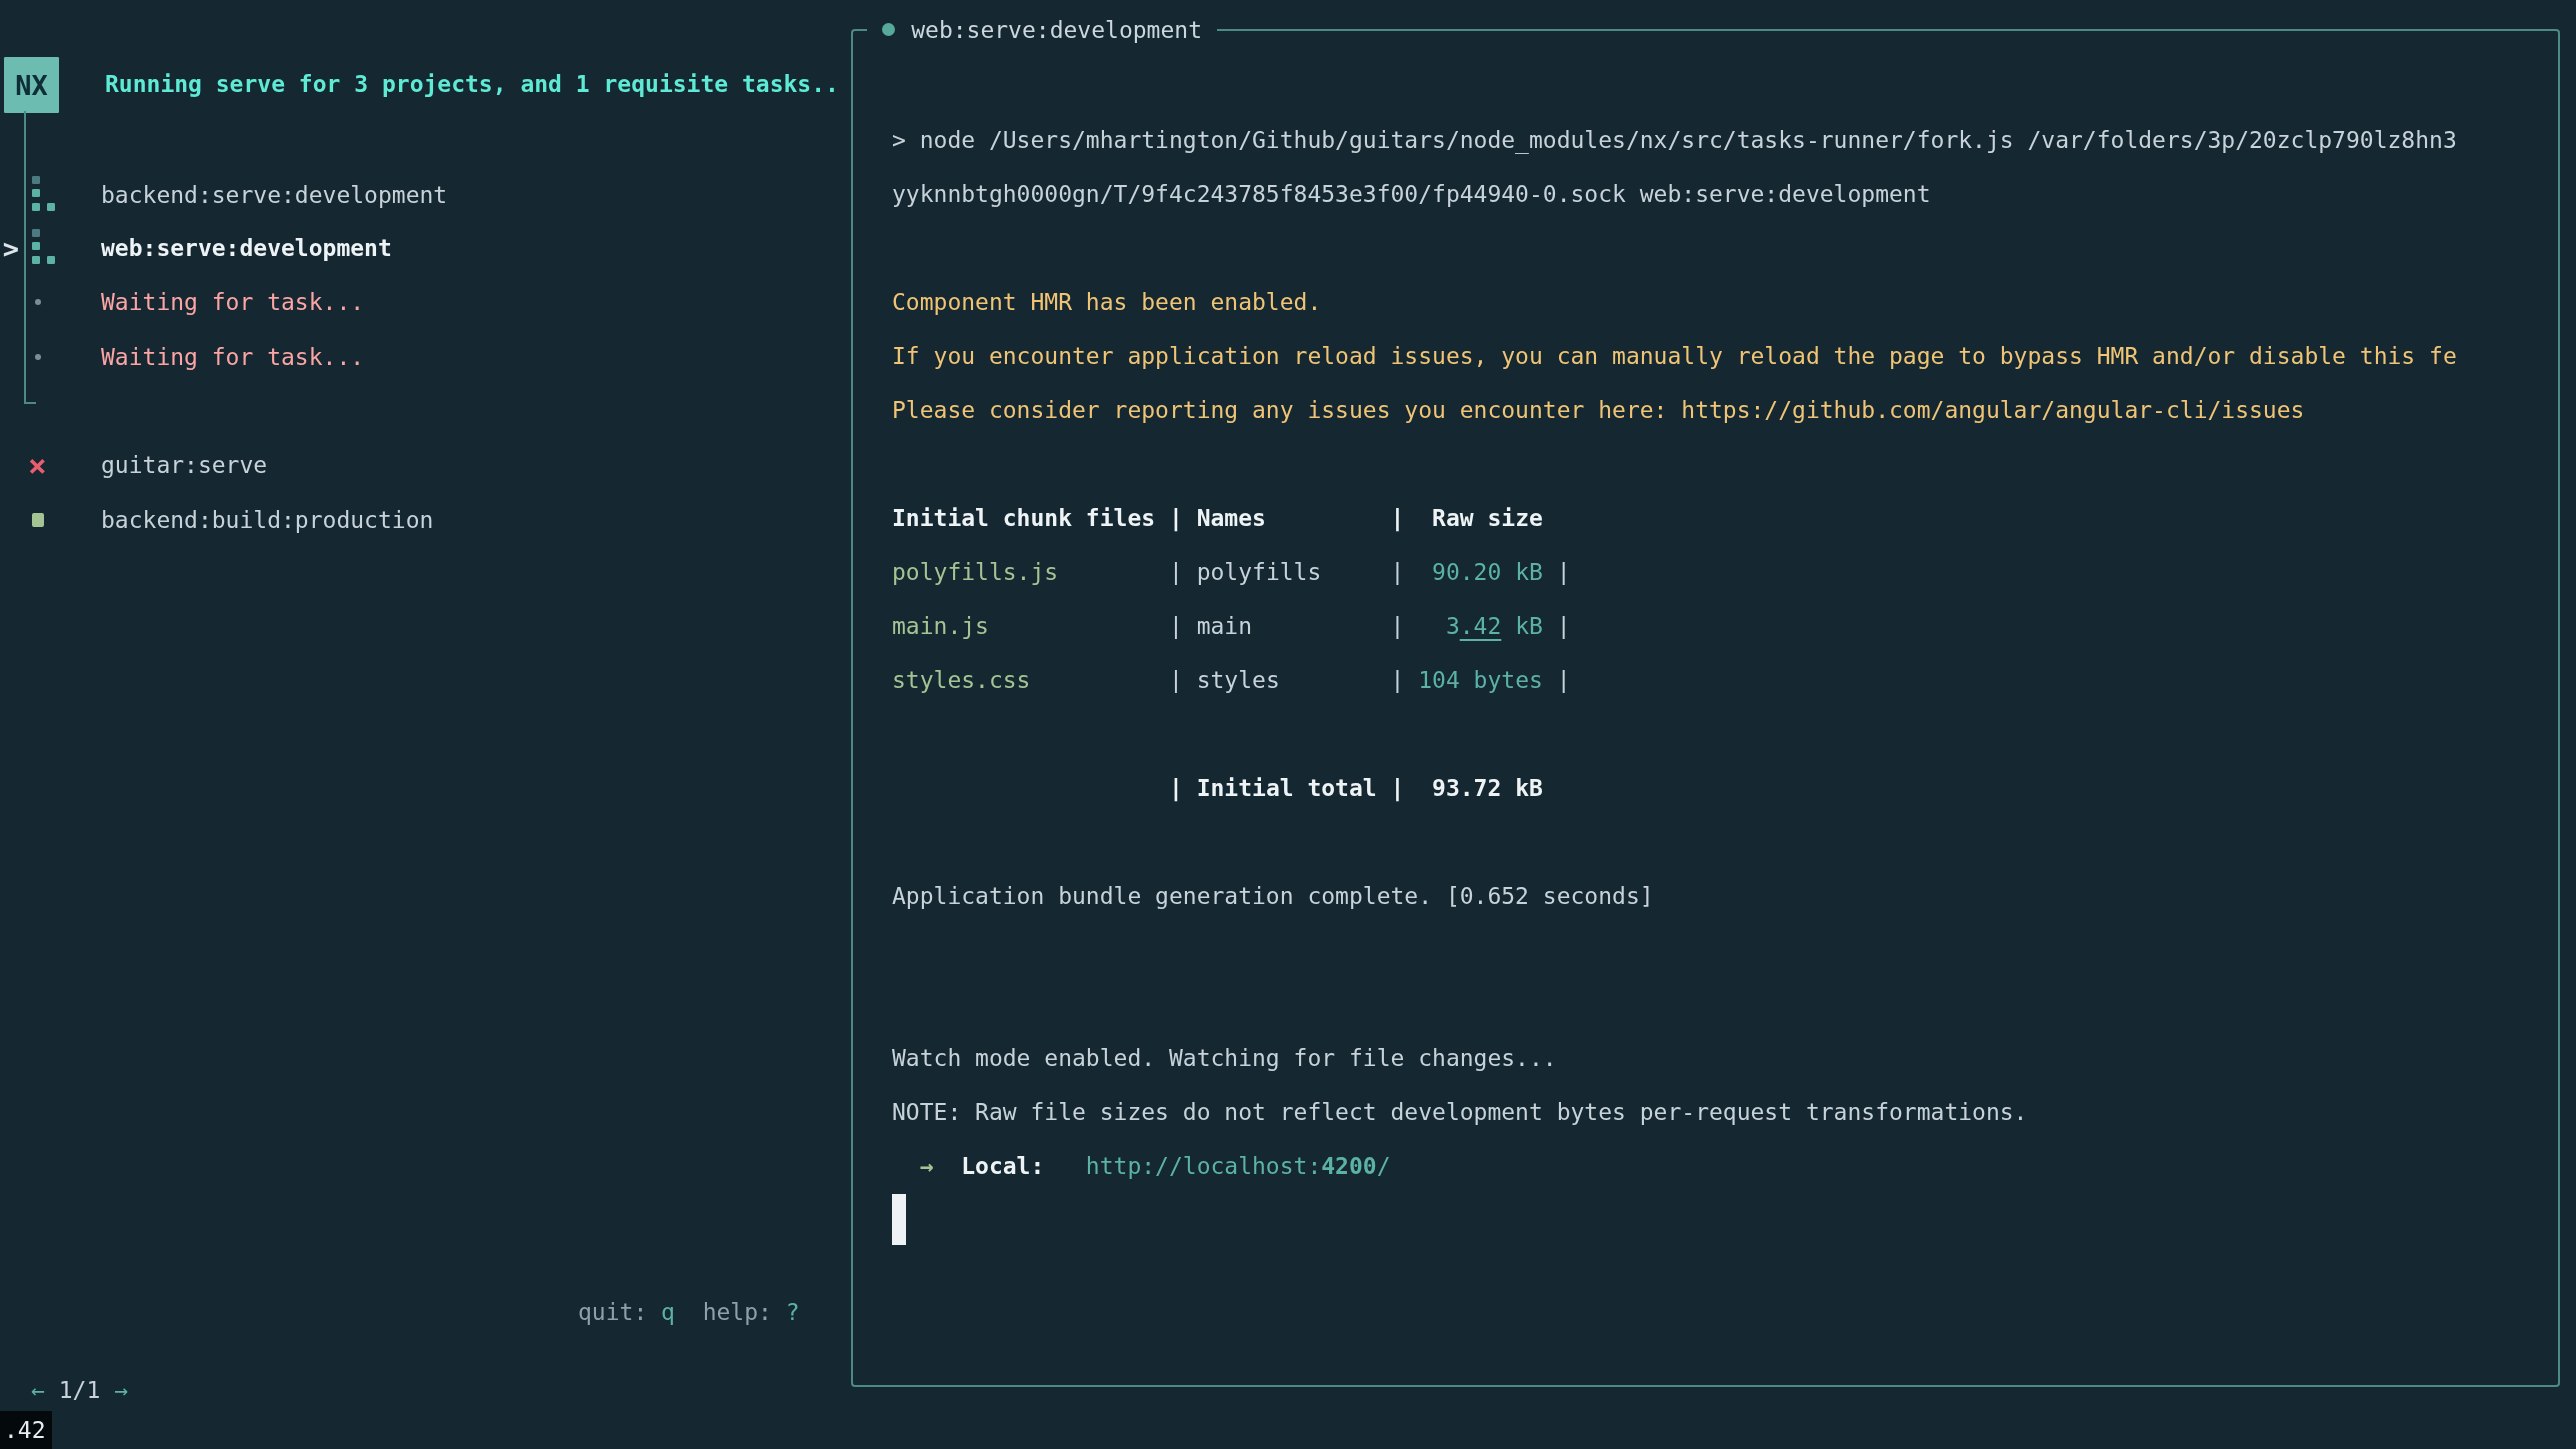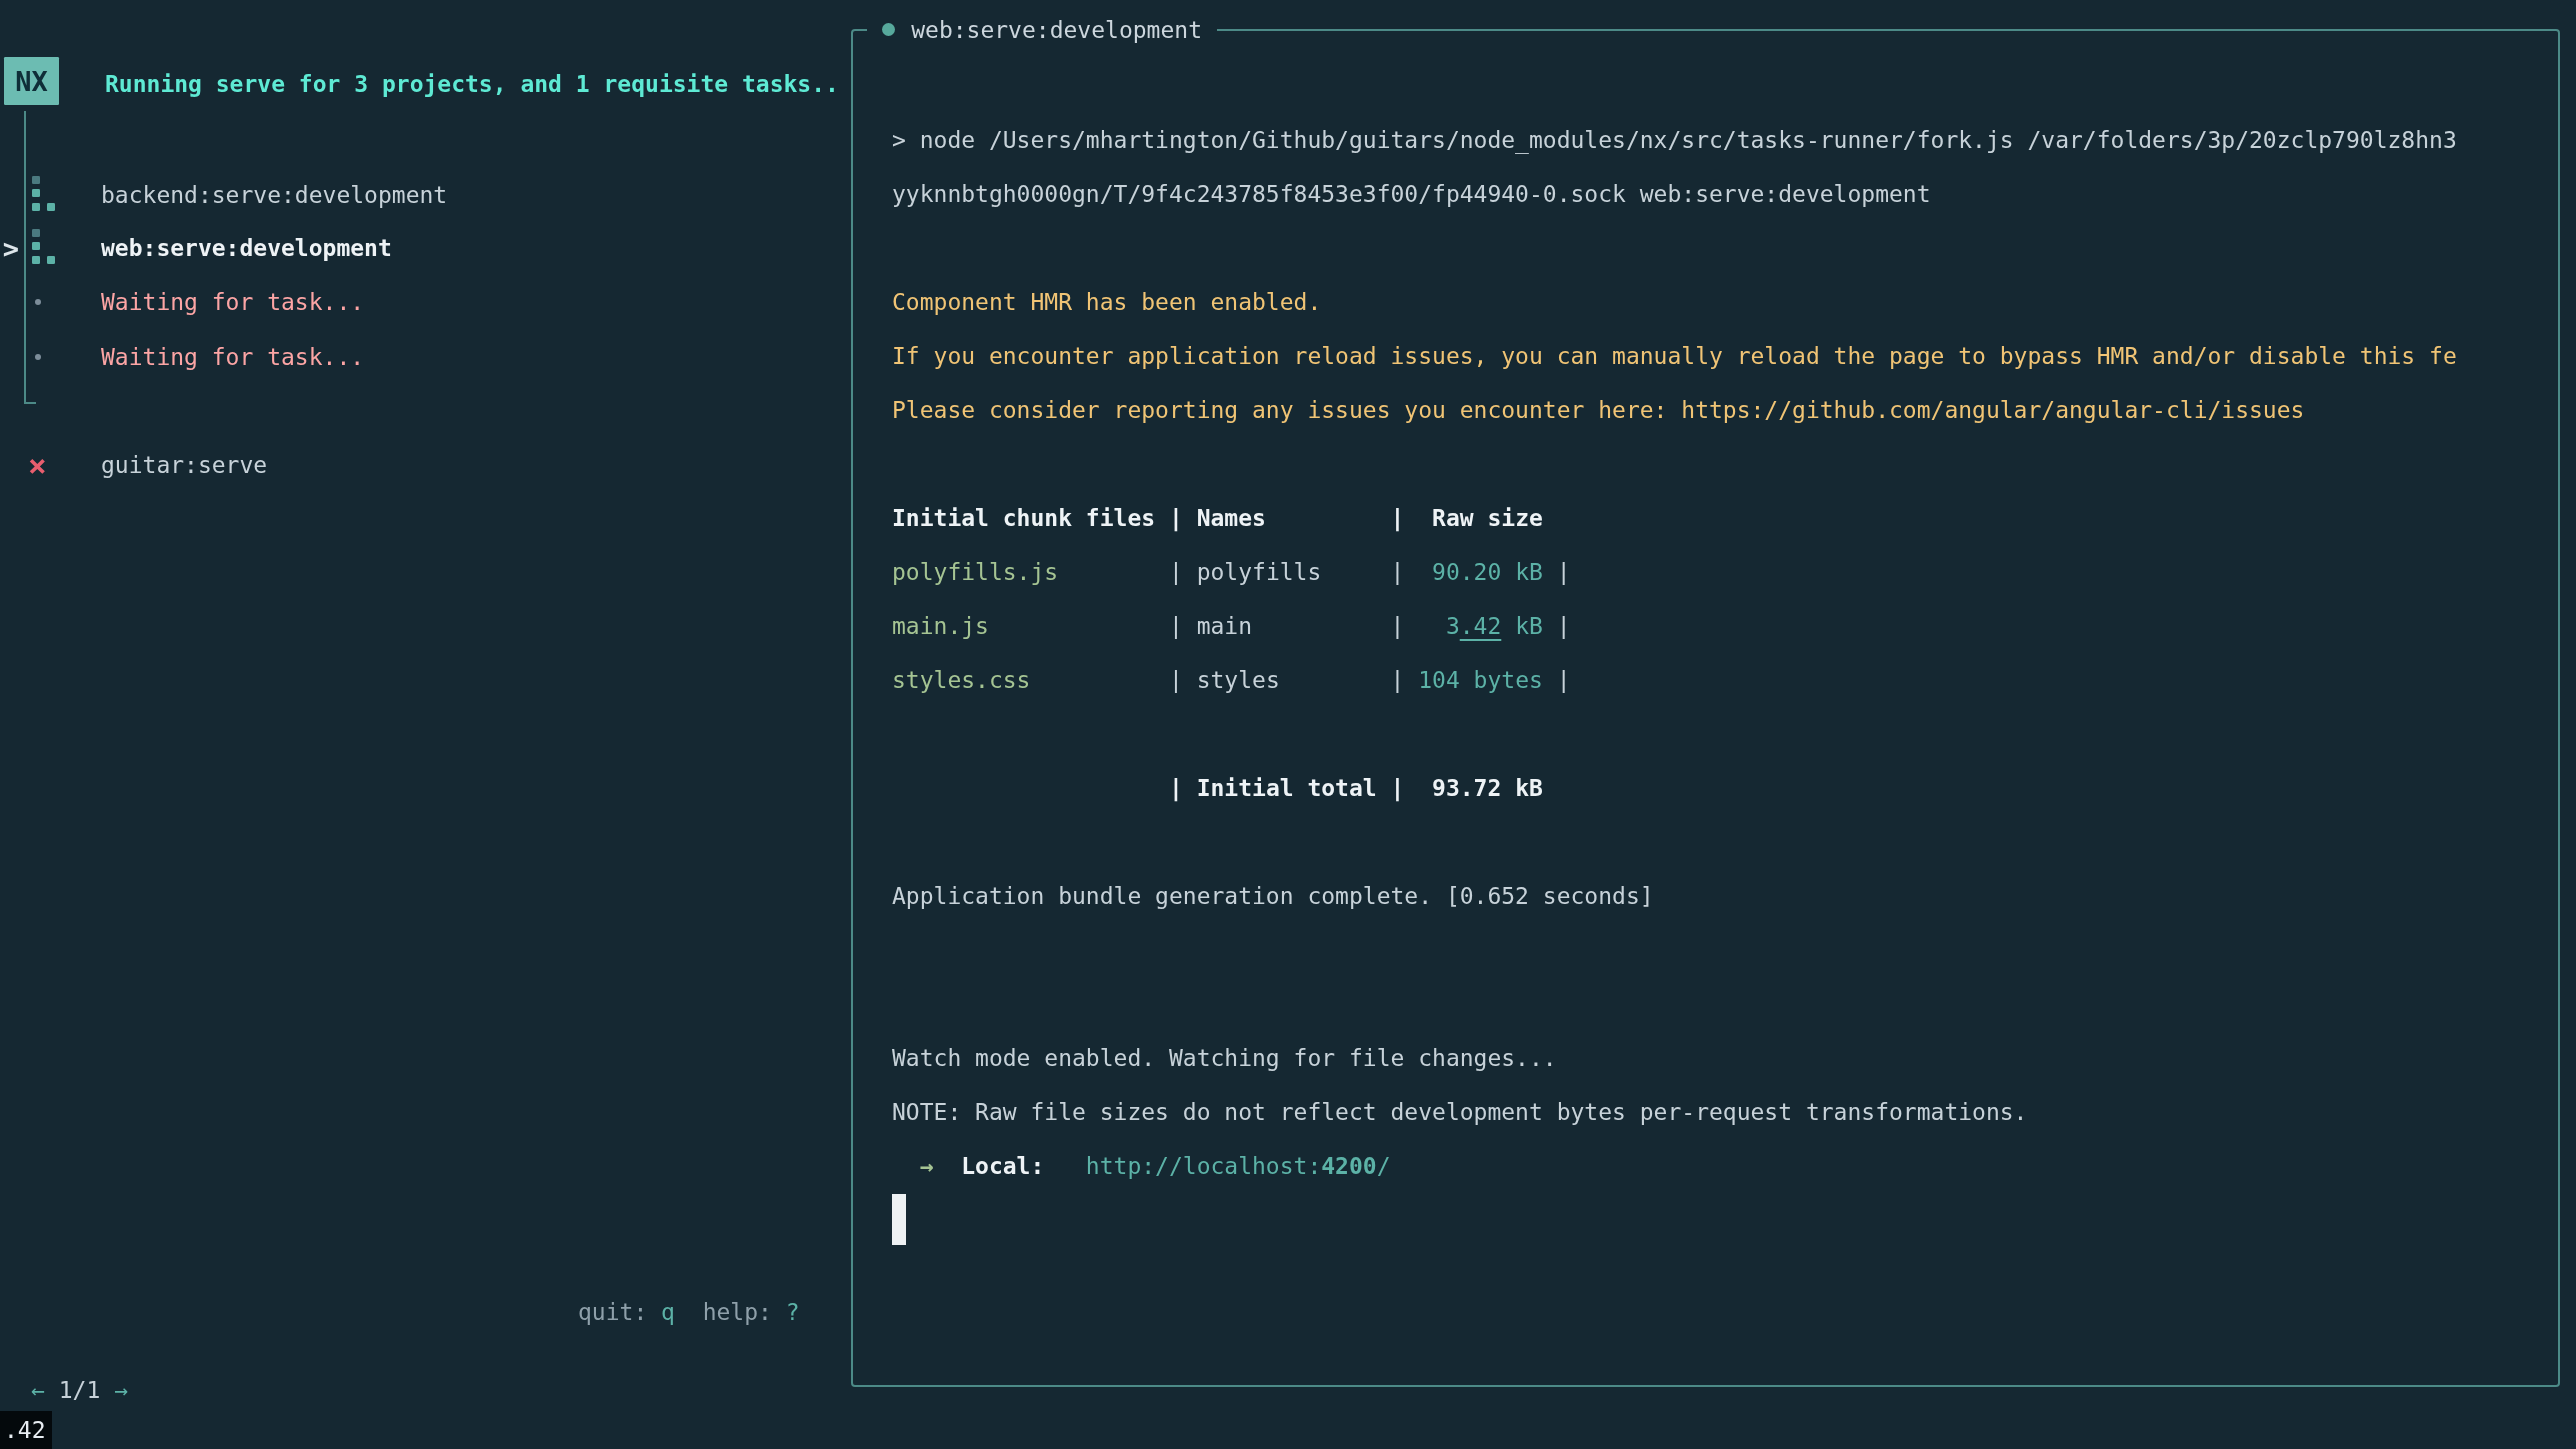--- a/index.html
+++ b/index.html
@@ -5,21 +5,21 @@
   html,body{margin:0;padding:0;background:#0e1d24;}
   #screen{
     position:relative; width:2576px; height:1449px; overflow:hidden;
     background:#152832;
     font-family:"DejaVu Sans Mono", monospace;
     font-size:23px; color:#c7d2d9;
   }
   .abs{position:absolute;}
   
   #nx-badge{
-    left:4px; top:57px; width:55px; height:48px; background:#6cbcb2; color:#0f2e38;
+    left:4px; top:57px; width:55px; height:56px; background:#6cbcb2; color:#0f2e38;
     display:flex; align-items:center; justify-content:center;
     font-weight:bold; font-size:27px; border-radius:1.3px;
   }
   #run-header{left:105px; top:57px; height:54px; line-height:54px; font-weight:bold; color:#5eead4; white-space:pre;}
   #tree-line{left:23.5px; top:111px; width:2px; height:293px; background:#4c8a87;}
   #tree-foot{left:23.5px; top:402px; width:12px; height:2px; background:#4c8a87;}
   .task-row{left:0; width:845px; height:54px; display:flex; align-items:center;}
   .task-label{position:absolute; left:101px; white-space:pre;}
   .sel-arrow{position:absolute; left:2.7px; font-weight:bold; color:#dce5ea; font-size:27px;}
   .spinner{position:absolute; left:32px; width:27px; height:38px;}
@@ -104,20 +104,24 @@
   <div class="abs task-row" style="top:330px">
     <span class="wait-dot"></span>
     <span class="task-label t-dim">Waiting for task...</span>
   </div>
 
   <div class="abs task-row" style="top:438px">
     <span class="x-icon">×</span>
     <span class="task-label t-normal">guitar:serve</span>
   </div>
 
+  <div class="abs task-row" style="top:493px">
+    <span class="sq-icon"></span>
+    <span class="task-label t-normal">backend:build:production</span>
+  </div>
 
   <div class="abs" id="pager"><span class="teal">←</span><span> </span><span class="t-normal">1/1</span><span> </span><span class="teal">→</span></div>
 
   <div class="abs" id="keys"><span class="dimlbl">quit:</span><span> </span><span class="teal">q</span><span>  </span><span class="dimlbl">help:</span><span> </span><span class="teal">?</span></div>
 
   <div class="abs" id="artifact">.42</div>
 
   <div class="abs" id="panel-box"></div>
   <div class="abs" id="panel-title">
     <span class="dot"></span>

